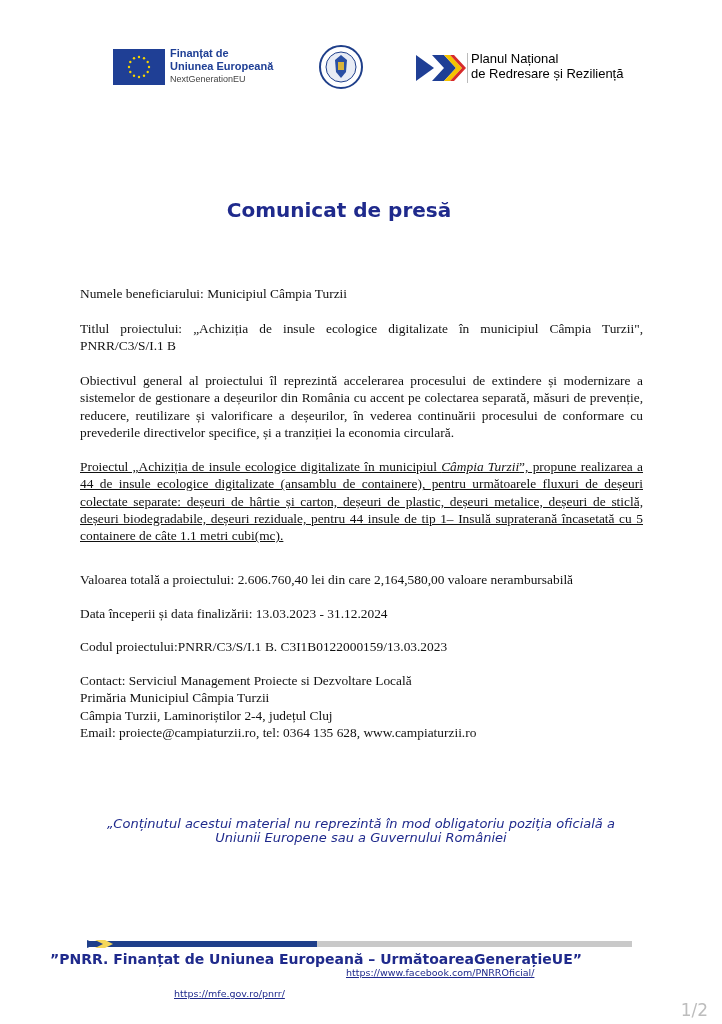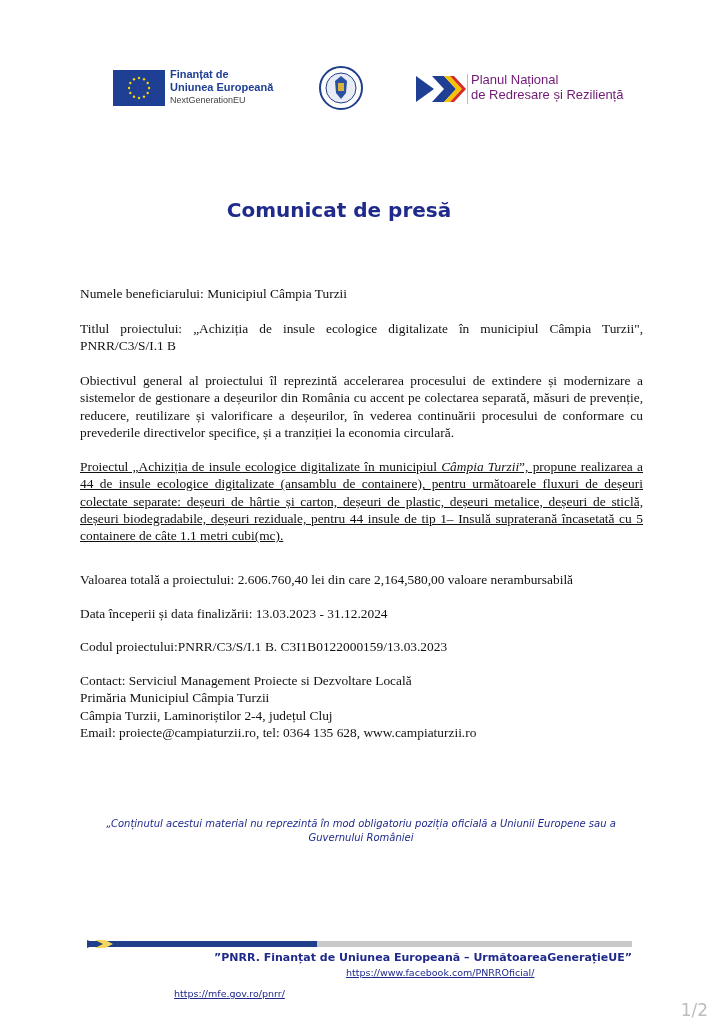--- a/index.html
+++ b/index.html
@@ -1,36 +1,36 @@
 <!DOCTYPE html>
 <html><head>
 <meta charset="utf-8">
 <style>
   html, body { margin:0; padding:0; background:#ffffff; }
   body { width:722px; height:1024px; position:relative; overflow:hidden; font-family:"Liberation Serif", serif; color:#111; }
-  .logos { position:absolute; top:64px; left:0; width:722px; height:50px; }
+  .logos { position:absolute; top:43px; left:0; width:722px; height:50px; }
   .eu-flag { position:absolute; left:113px; top:6px; width:52px; height:36px; background:#1f3f95; }
   .eu-flag svg { width:52px; height:36px; display:block; }
   .eu-text { position:absolute; left:170px; top:4px; font-family:"Liberation Sans", sans-serif; line-height:13px; }
   .eu-text .l1, .eu-text .l2 { font-size:11px; font-weight:bold; color:#1f3f95; }
   .eu-text .l3 { font-size:9px; color:#444; }
   .gov-seal { position:absolute; left:319px; top:2px; width:44px; height:44px; }
   .pnrr-logo { position:absolute; left:416px; top:10px; width:50px; height:30px; }
   .pnrr-sep { position:absolute; left:467px; top:10px; width:1px; height:30px; background:#bbb; }
-  .pnrr-text { position:absolute; left:471px; top:8px; font-family:"Liberation Sans", sans-serif; font-size:13px; line-height:15px; color:#701a75; }
+  .pnrr-text { position:absolute; left:471px; top:8px; font-family:"Liberation Sans", sans-serif; font-size:13px; line-height:15px; color:#000000; }
   .title { position:absolute; top:190px; left:0; width:678px; text-align:center; font-family:"DejaVu Sans", sans-serif; font-weight:bold; color:#1f2a8c; font-size:20px; line-height:24px;margin-top:8px; }
   .body { position:absolute; left:80px; width:563px; font-size:13.4px; line-height:17.3px; text-align:justify; }
   .p { margin:0; }
   a.link { color:#111; }
-  .disclaimer { position:absolute; top:817px; left:90px; width:542px; text-align:center; font-family:"DejaVu Sans", sans-serif; font-style:italic; font-size:10px; line-height:14px; color:#1f2a8c; }
+  .disclaimer { position:absolute; top:817px; left:90px; width:542px; text-align:center; font-family:"DejaVu Sans", sans-serif; font-style:italic; font-size:13px; line-height:14px; color:#1f2a8c; }
   .footer-bar { position:absolute; top:941px; left:87px; width:545px; height:6px; }
   .footer-bar .blue { position:absolute; left:0; top:0; width:230px; height:6px; background:#1f3f8a; }
   .footer-bar .grey { position:absolute; left:230px; top:0; width:315px; height:6px; background:#c9c9c9; }
   .footer-bar svg { position:absolute; left:0; top:-1px; }
-  .footer-slogan { position:absolute; top:951px; left:0; width:632px; text-align:right; font-family:"DejaVu Sans", sans-serif; font-weight:bold; font-size:11px; color:#1f2a8c; }
+  .footer-slogan { position:absolute; top:951px; left:0; width:632px; text-align:center; font-family:"DejaVu Sans", sans-serif; font-weight:bold; font-size:14px; color:#1f2a8c; }
   .footer-links { position:absolute; top:967px; left:0; width:722px; font-family:"DejaVu Sans", sans-serif; font-size:9.5px; color:#1f2a8c; }
   .footer-links a { position:absolute; color:#1f2a8c; text-decoration:underline; }
   .page-indicator { position:absolute; right:14px; top:1000px; font-family:"DejaVu Sans", sans-serif; font-size:17px; color:#bdbdbd; }
 </style>
 </head>
 <body>
 
 <div class="logos">
   <div class="eu-flag">
     <svg viewBox="0 0 52 36">

